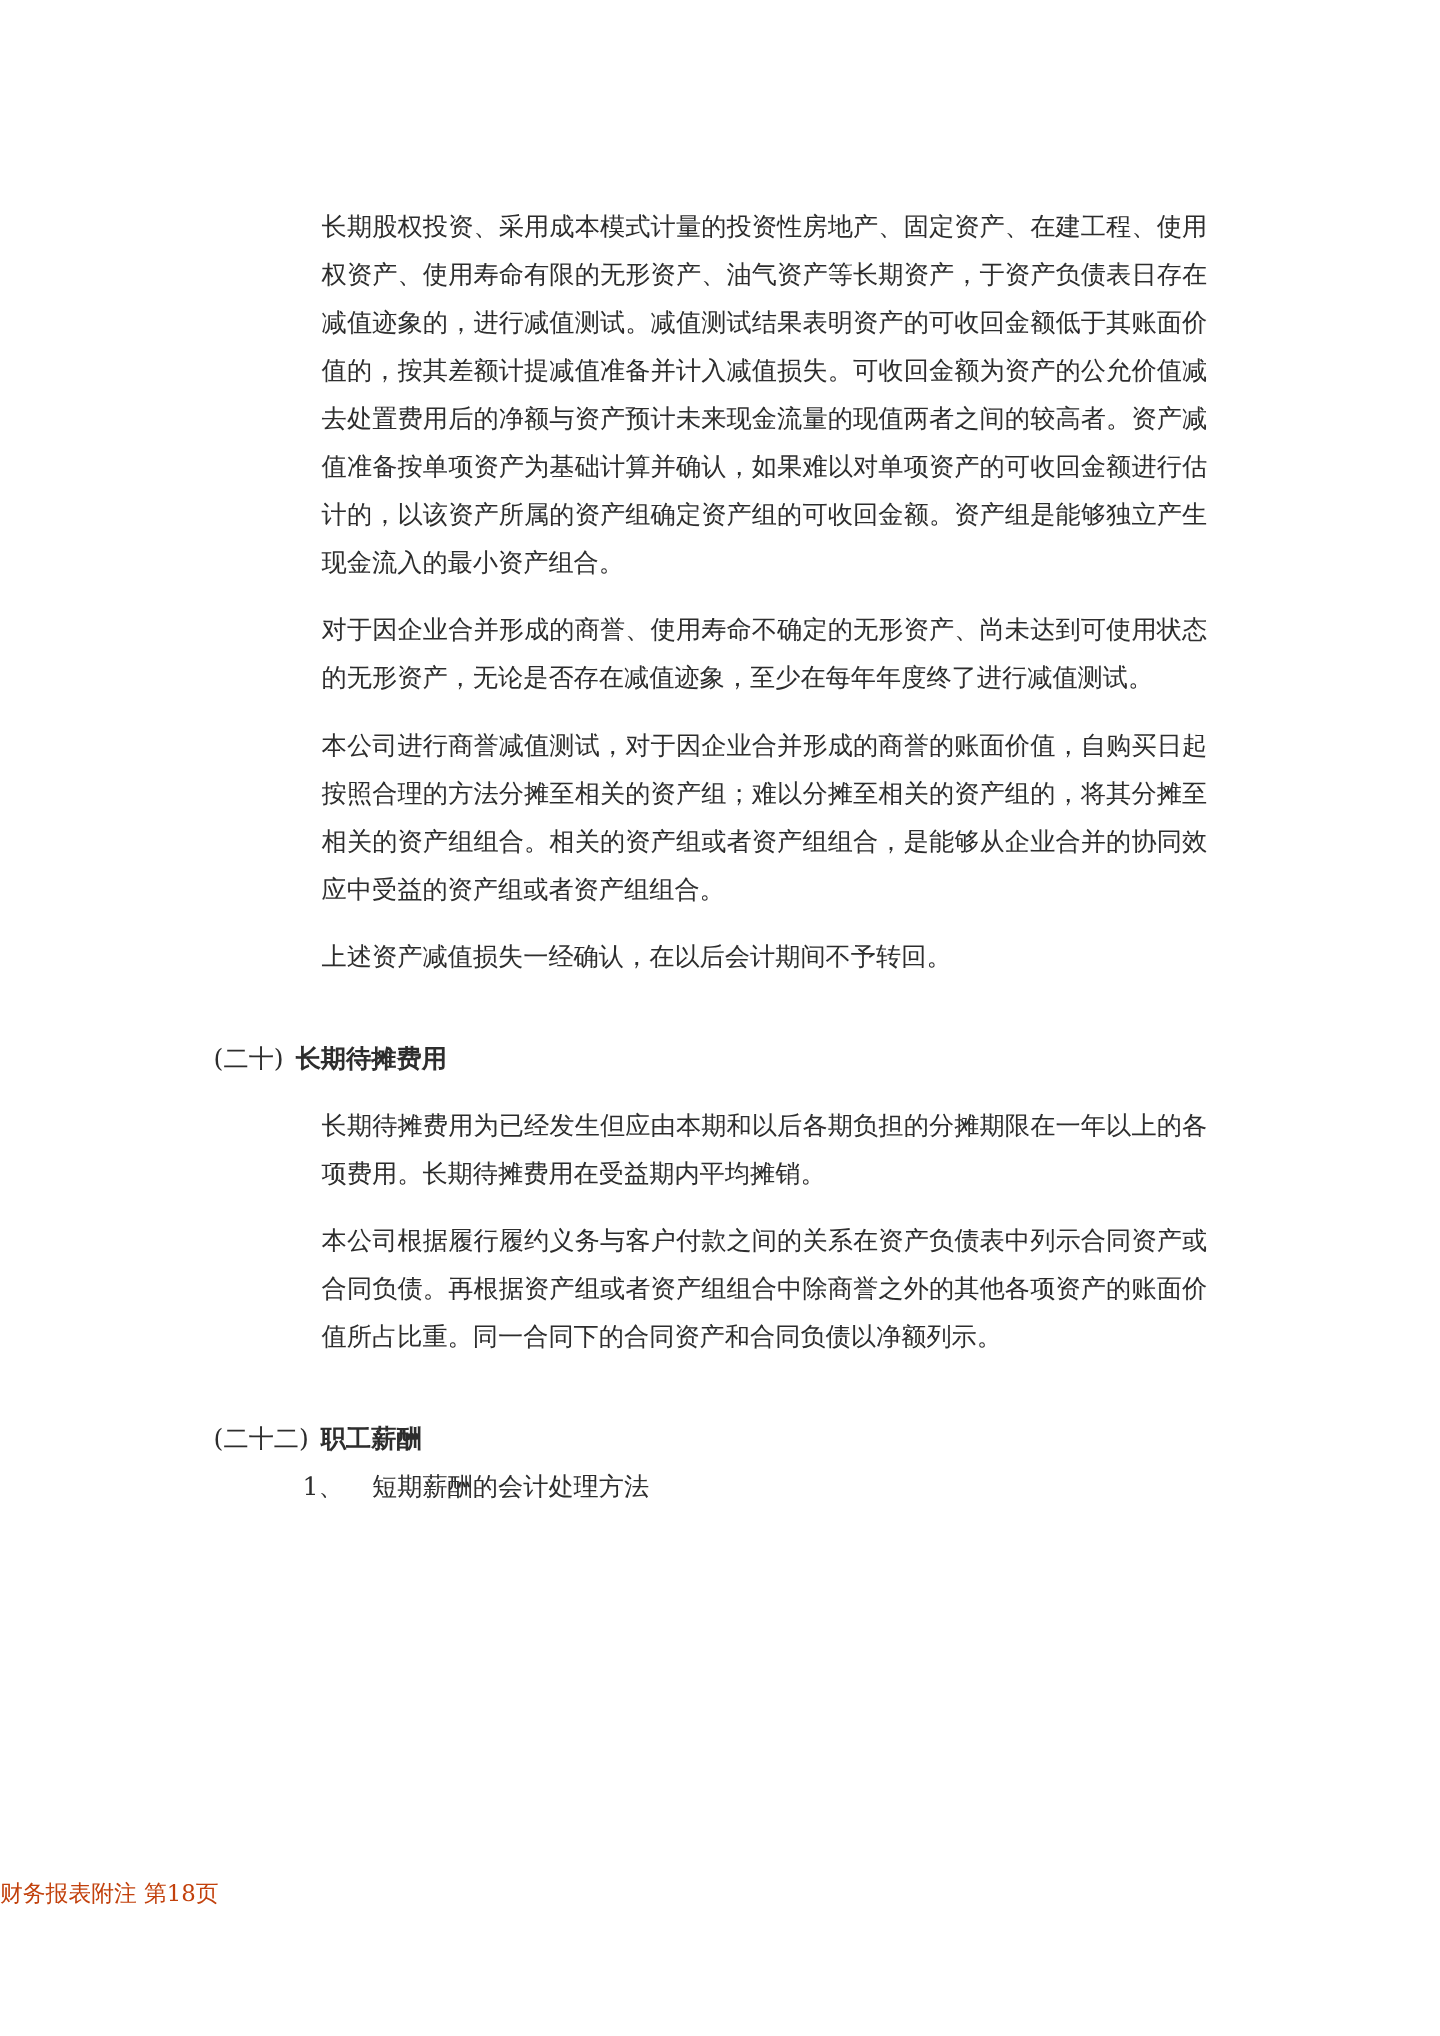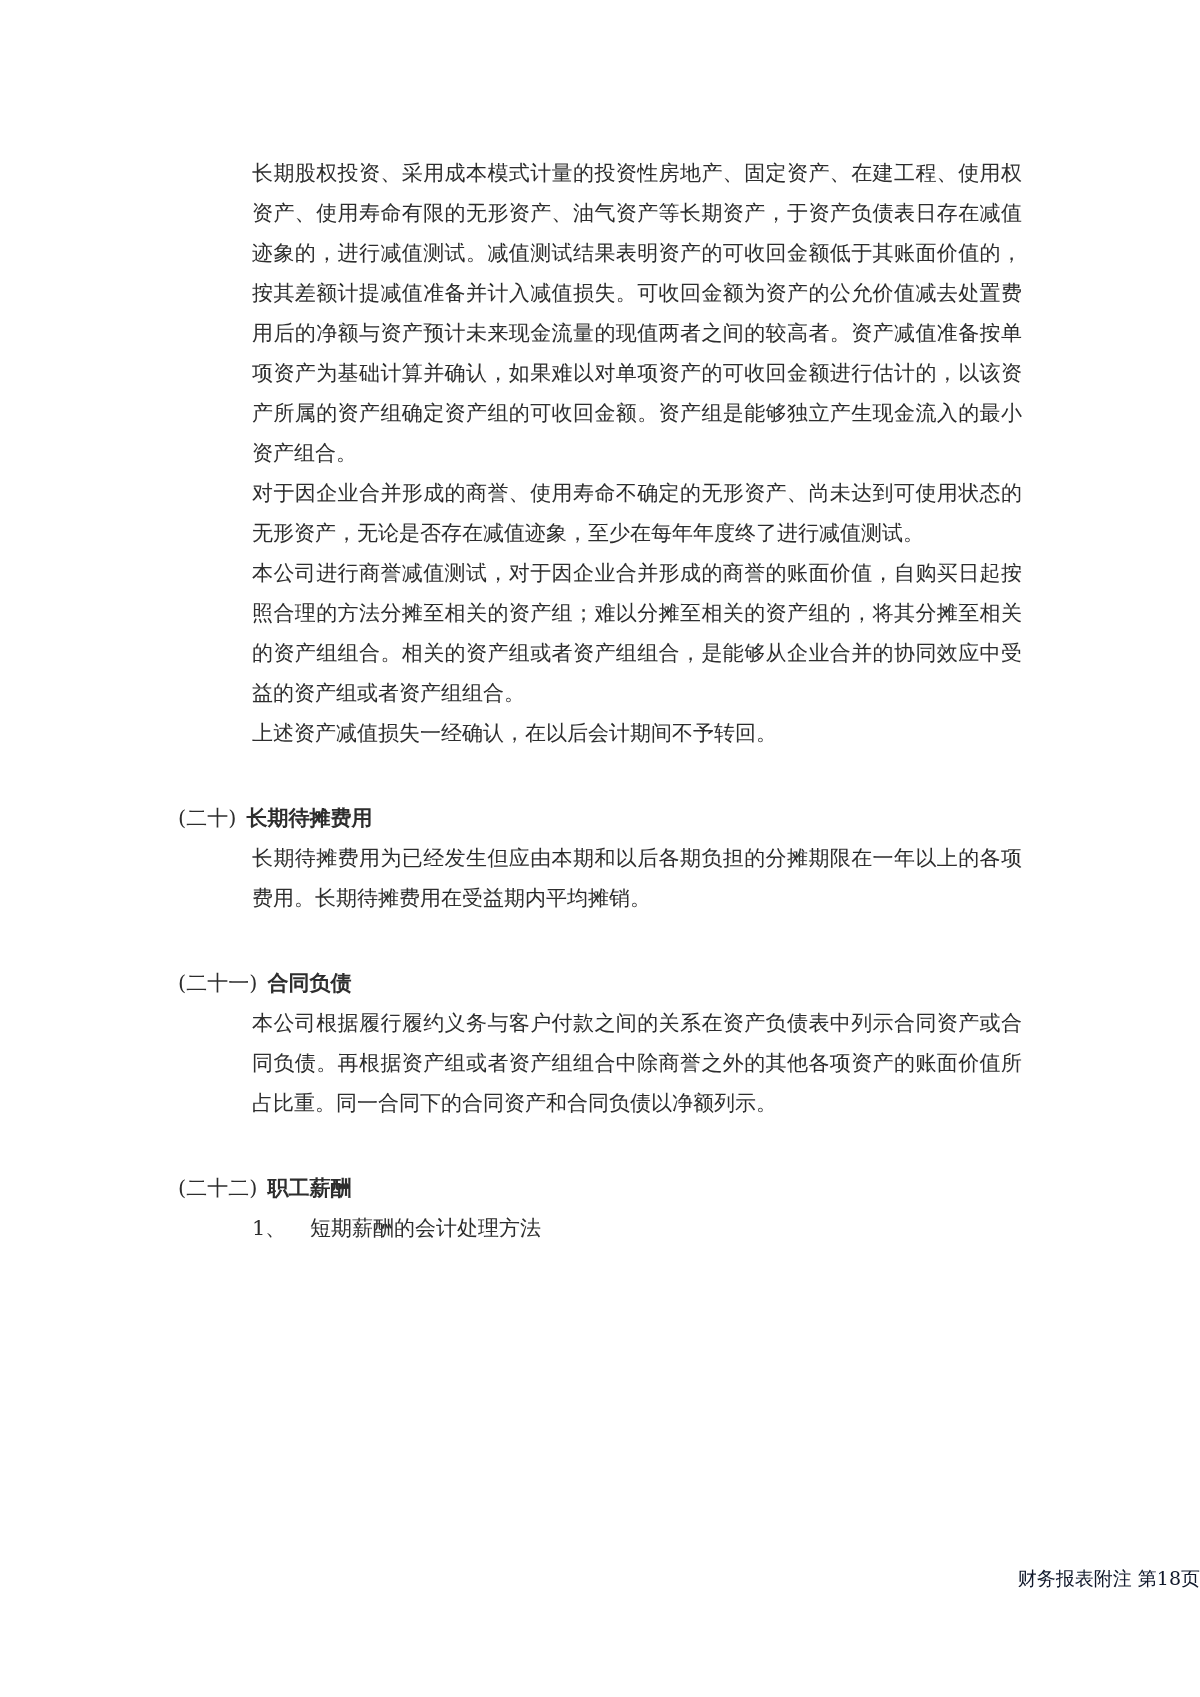--- a/index.html
+++ b/index.html
@@ -17,21 +17,21 @@
     color: #2d2d2d;
     overflow: hidden;
   }
   .content {
     position: absolute;
     top: 153px;
     left: 252px;
     width: 770px;
   }
   .para {
-    margin: 0;
+    margin: 16px;
     font-size: 21px;
     line-height: 40px;
     text-align: justify;
     letter-spacing: 0;
   }
   .para:last-child, .para.no-justify-last {
     text-align-last: left;
   }
   .sec-heading {
     margin: 45px 0 0 -74px;
@@ -54,46 +54,43 @@
   }
   .subitem .sub-num {
     display: inline-block;
     width: 58px;
   }
   .footer {
     position: absolute;
     top: 1562px;
     left: 0;
     width: 100%;
-    text-align: right;
+    text-align: left;
     font-size: 19px;
     line-height: 32px;
-    color: #0f172a;
+    color: #c2410c;
   }
 </style>
 </head>
 <body>
 
 <div class="page">
 
   <div class="content">
 
     <p class="para">长期股权投资、采用成本模式计量的投资性房地产、固定资产、在建工程、使用权资产、使用寿命有限的无形资产、油气资产等长期资产，于资产负债表日存在减值迹象的，进行减值测试。减值测试结果表明资产的可收回金额低于其账面价值的，按其差额计提减值准备并计入减值损失。可收回金额为资产的公允价值减去处置费用后的净额与资产预计未来现金流量的现值两者之间的较高者。资产减值准备按单项资产为基础计算并确认，如果难以对单项资产的可收回金额进行估计的，以该资产所属的资产组确定资产组的可收回金额。资产组是能够独立产生现金流入的最小资产组合。</p>
     <p class="para">对于因企业合并形成的商誉、使用寿命不确定的无形资产、尚未达到可使用状态的无形资产，无论是否存在减值迹象，至少在每年年度终了进行减值测试。</p>
     <p class="para">本公司进行商誉减值测试，对于因企业合并形成的商誉的账面价值，自购买日起按照合理的方法分摊至相关的资产组；难以分摊至相关的资产组的，将其分摊至相关的资产组组合。相关的资产组或者资产组组合，是能够从企业合并的协同效应中受益的资产组或者资产组组合。</p>
     <p class="para">上述资产减值损失一经确认，在以后会计期间不予转回。</p>
 
     <div class="sec-heading">
       <span class="sec-num">(二十)</span><span class="sec-title">长期待摊费用</span>
     </div>
     <p class="para">长期待摊费用为已经发生但应由本期和以后各期负担的分摊期限在一年以上的各项费用。长期待摊费用在受益期内平均摊销。</p>
 
-    <div class="sec-heading">
-      <span class="sec-num">(二十一)</span><span class="sec-title">合同负债</span>
-    </div>
     <p class="para">本公司根据履行履约义务与客户付款之间的关系在资产负债表中列示合同资产或合同负债。再根据资产组或者资产组组合中除商誉之外的其他各项资产的账面价值所占比重。同一合同下的合同资产和合同负债以净额列示。</p>
 
     <div class="sec-heading">
       <span class="sec-num">(二十二)</span><span class="sec-title">职工薪酬</span>
     </div>
     <p class="subitem">
       <span class="sub-num">1、</span><span>短期薪酬的会计处理方法</span>
     </p>
 
   </div>

